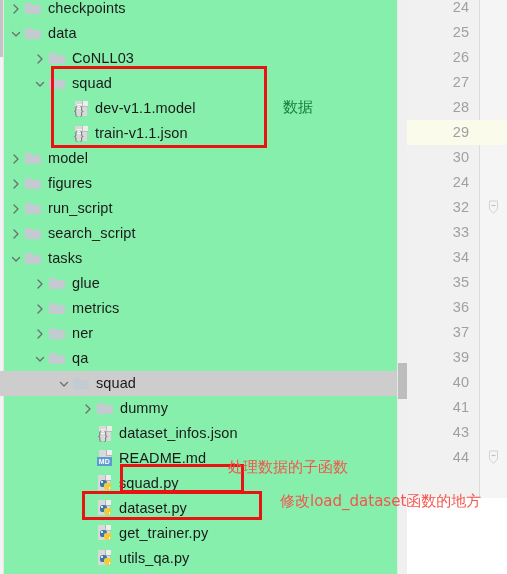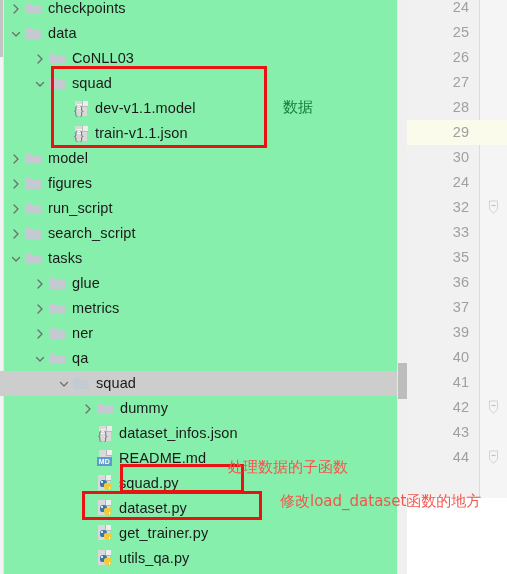--- a/index.html
+++ b/index.html
@@ -633,43 +633,39 @@
           <span class="lnnum">32</span>
           <span class="fold-marker"><svg width="13" height="15" viewBox="0 0 13 15">
               <path d="M2.5 1 H10.5 V9 L6.5 13.5 L2.5 9 Z" fill="#f5f5f5" stroke="#d2d2d2" stroke-width="1"></path>
               <path d="M4.5 5.5 H8.5" stroke="#c0c0c0" stroke-width="1.2"></path>
             </svg></span>
         </div>
         <div class="lnrow">
           <span class="lnnum">33</span>
         </div>
         <div class="lnrow">
+          <span class="lnnum">34</span>
+        </div>
+        <div class="lnrow">
           <span class="lnnum">35</span>
         </div>
         <div class="lnrow">
           <span class="lnnum">36</span>
         </div>
         <div class="lnrow">
           <span class="lnnum">37</span>
         </div>
         <div class="lnrow">
           <span class="lnnum">39</span>
         </div>
         <div class="lnrow">
           <span class="lnnum">40</span>
         </div>
         <div class="lnrow">
           <span class="lnnum">41</span>
-        </div>
-        <div class="lnrow">
-          <span class="lnnum">42</span>
-          <span class="fold-marker"><svg width="13" height="15" viewBox="0 0 13 15">
-              <path d="M2.5 1 H10.5 V9 L6.5 13.5 L2.5 9 Z" fill="#f5f5f5" stroke="#d2d2d2" stroke-width="1"></path>
-              <path d="M4.5 5.5 H8.5" stroke="#c0c0c0" stroke-width="1.2"></path>
-            </svg></span>
         </div>
         <div class="lnrow">
           <span class="lnnum">43</span>
         </div>
         <div class="lnrow">
           <span class="lnnum">44</span>
           <span class="fold-marker"><svg width="13" height="15" viewBox="0 0 13 15">
               <path d="M2.5 1 H10.5 V9 L6.5 13.5 L2.5 9 Z" fill="#f5f5f5" stroke="#d2d2d2" stroke-width="1"></path>
               <path d="M4.5 5.5 H8.5" stroke="#c0c0c0" stroke-width="1.2"></path>
             </svg></span>

